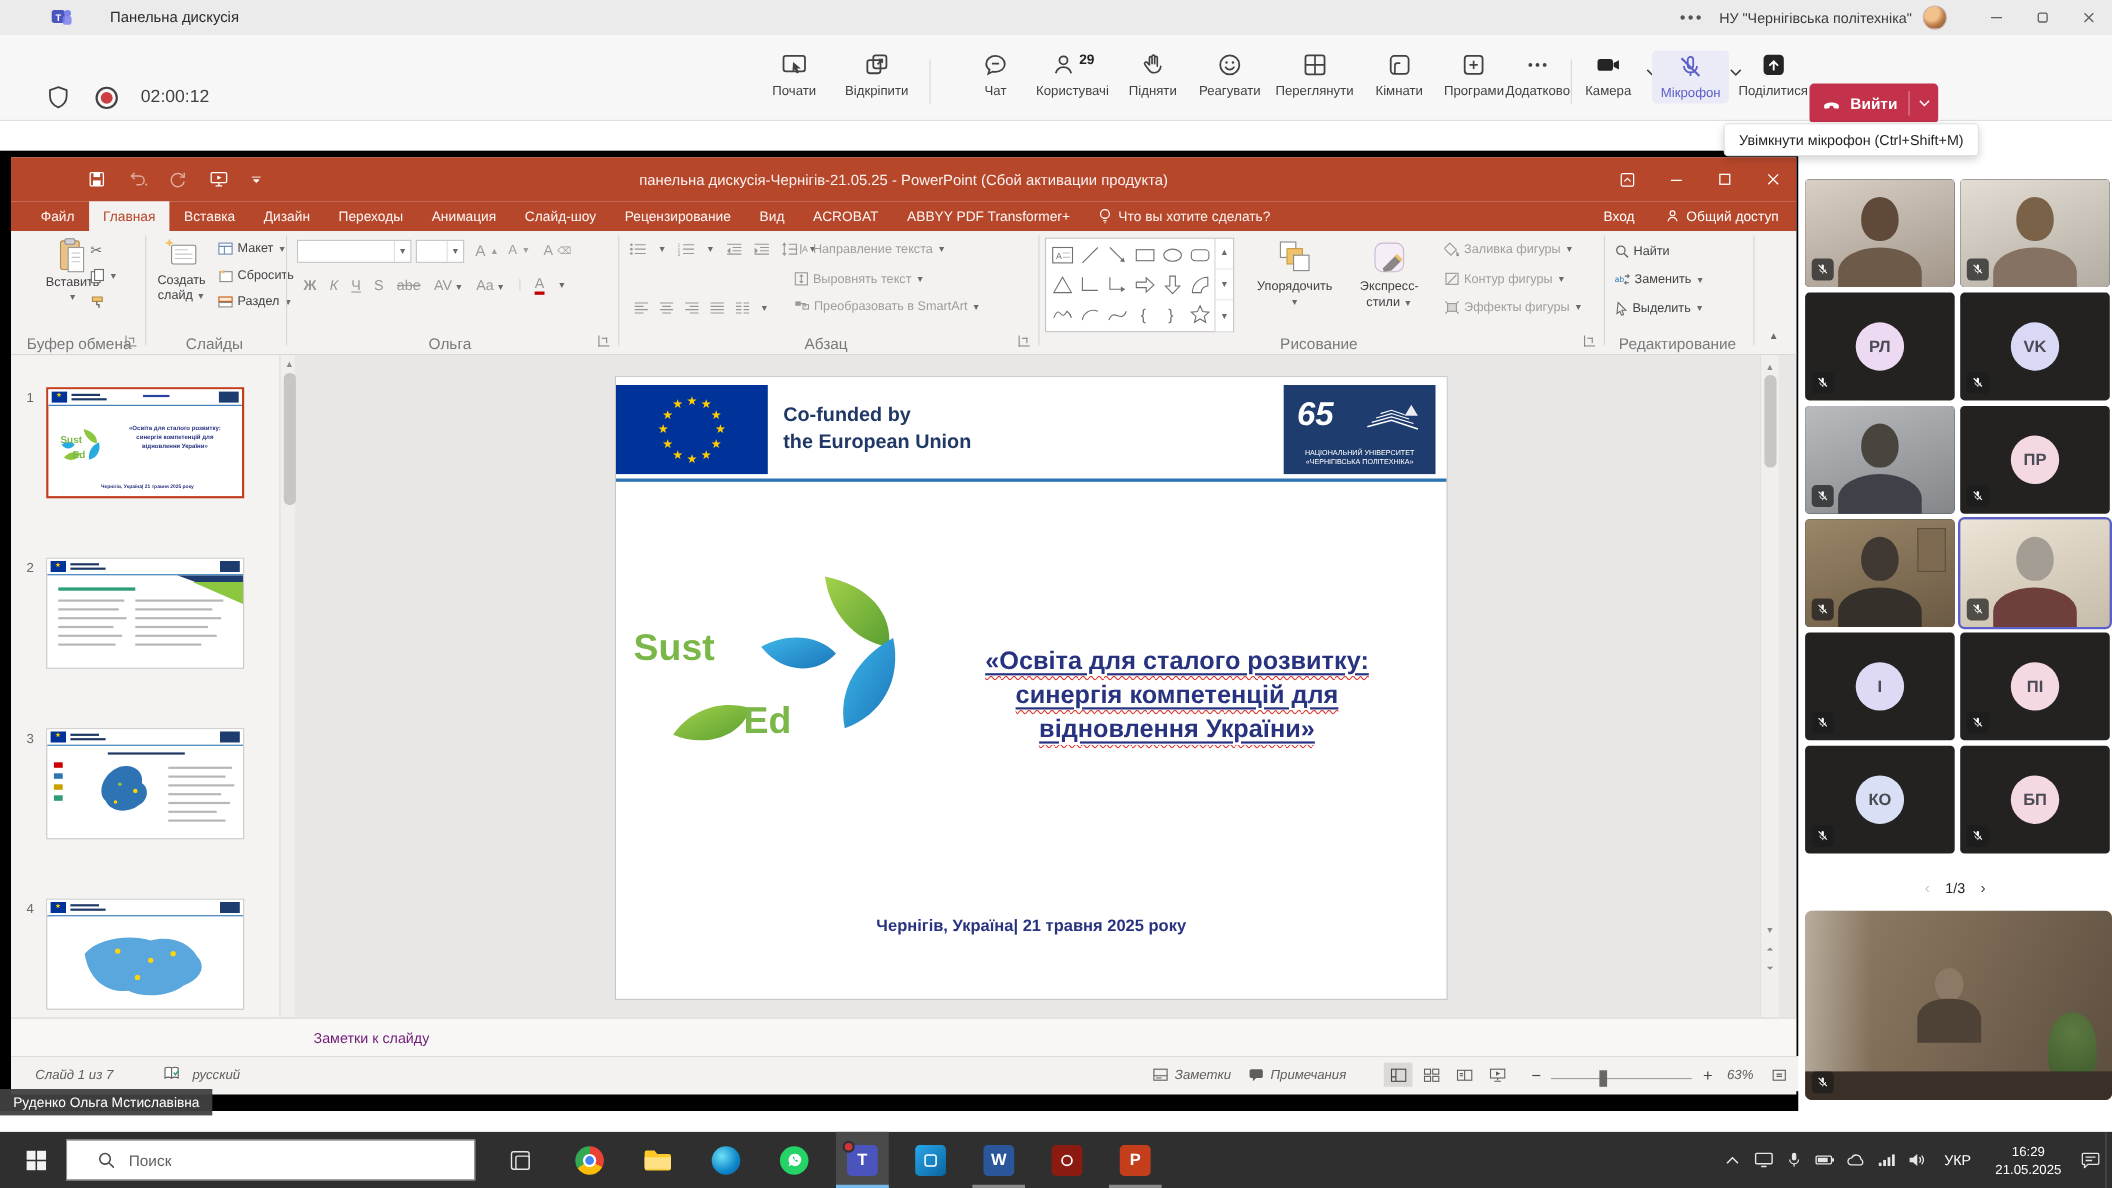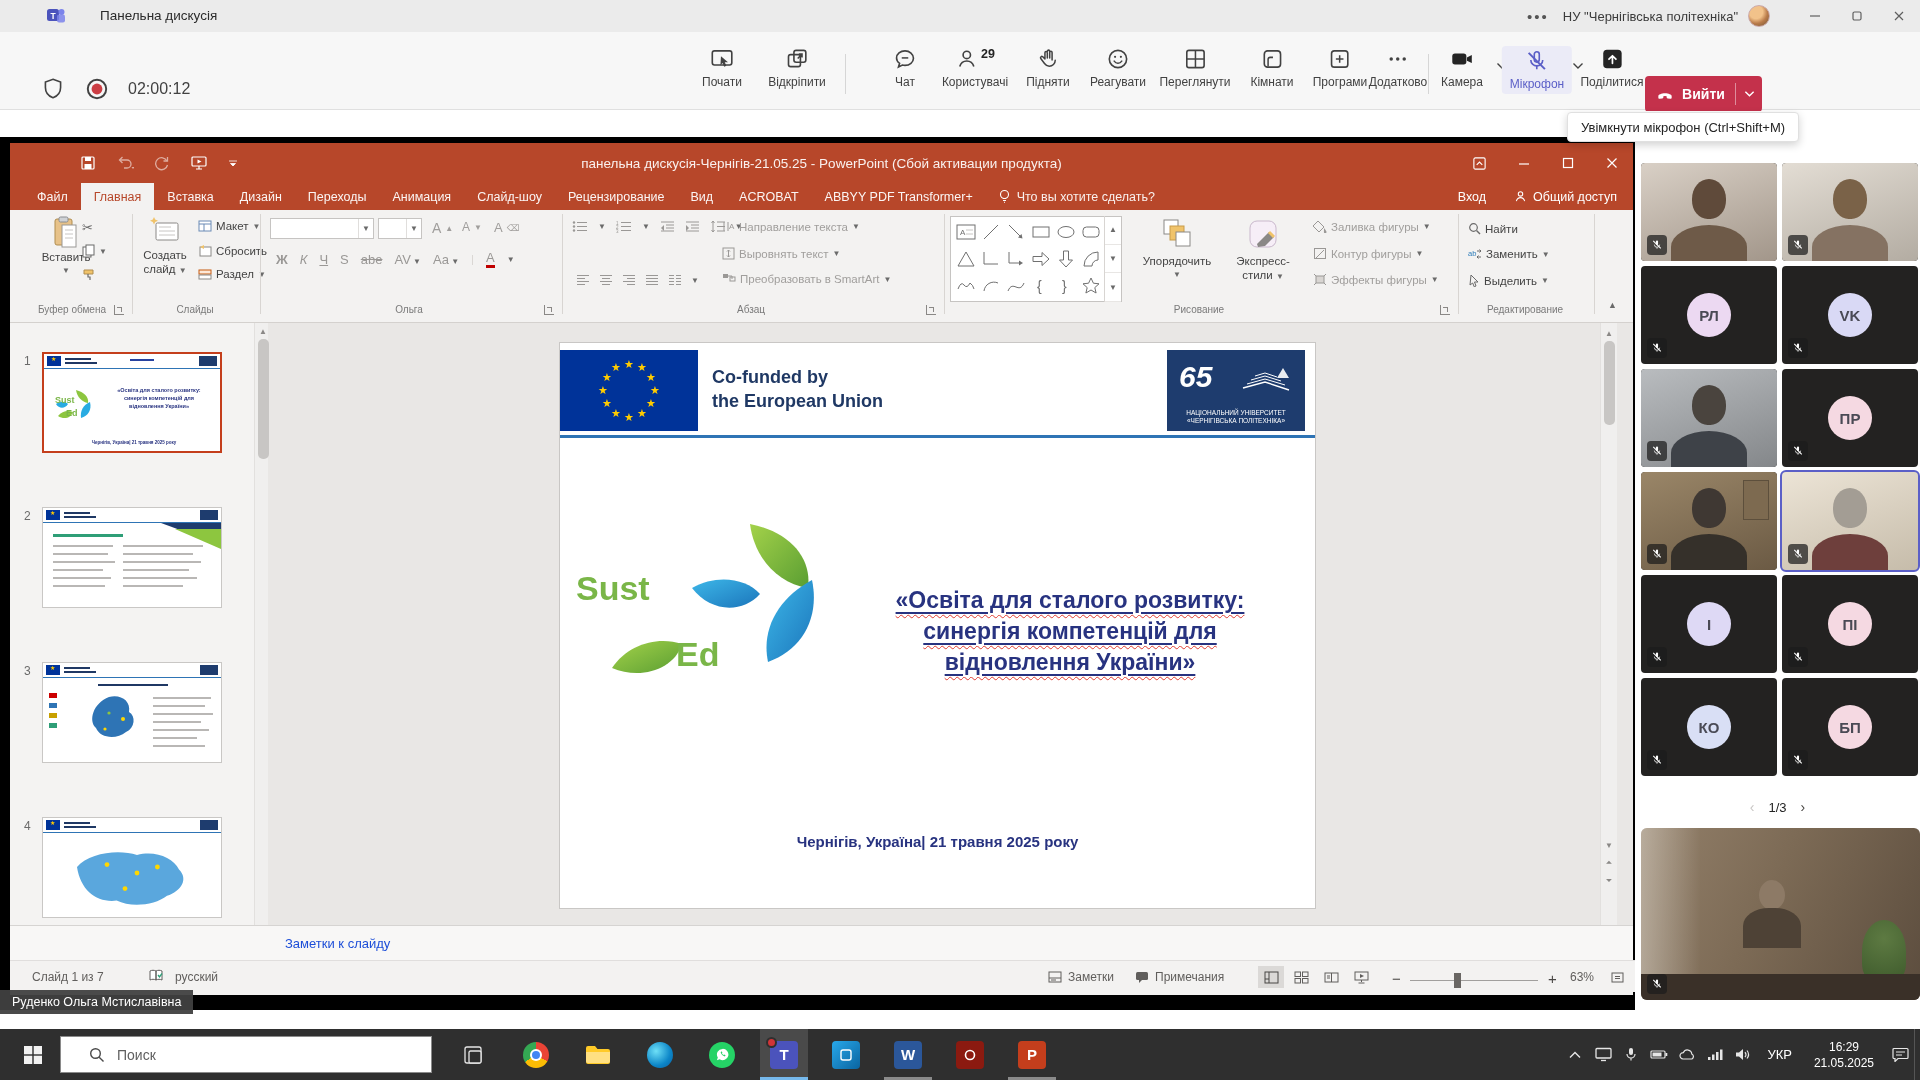--- a/index.html
+++ b/index.html
@@ -43,21 +43,21 @@
   .qat { position:absolute; left:70px; top:0; height:40px; display:flex; align-items:center; gap:20px; }
   .ppt-title { position:absolute; left:0; top:0; width:1623px; height:40px; display:flex; align-items:center; justify-content:center; font-size:13.5px; color:rgba(255,255,255,.92); }
   .ppt-ctrl { position:absolute; right:14px; top:0; height:40px; display:flex; align-items:center; gap:30px; }
   .ppt-tabs { position:absolute; left:0; top:40px; width:1623px; height:27px; background:#b7472a; display:flex; align-items:stretch; padding-left:14px; }
   .ptab { display:flex; align-items:center; padding:0 13px; font-size:12.5px; color:rgba(255,255,255,.95); }
   .ptab.active { background:#f3f2f1; color:#b7472a; }
   .tellme { display:flex; align-items:center; gap:6px; padding:0 12px; font-size:12.5px; color:rgba(255,255,255,.92); }
   .tabs-right { position:absolute; right:16px; top:40px; height:27px; display:flex; align-items:center; gap:28px; font-size:12.5px; color:#fff; }
   .ribbon { position:absolute; left:0; top:67px; width:1623px; height:113px; background:#f3f2f1; border-bottom:1px solid #d4d1ce; }
   .gdiv { position:absolute; top:4px; width:1px; height:100px; background:#d8d5d2; }
-  .glabel { position:absolute; top:94px; font-size:10px; color:#7a7a7a; text-align:center; }
+  .glabel { position:absolute; top:94px; font-size:14px; color:#7a7a7a; text-align:center; }
   .launcher { position:absolute; top:95px; width:10px; height:10px; border-left:1px solid #8a8886; border-bottom:1px solid #8a8886; }
   .launcher:after { content:""; position:absolute; left:2px; bottom:2px; width:4px; height:4px; border-right:1px solid #8a8886; border-top:1px solid #8a8886; }
   .rsm { position:absolute; display:flex; align-items:center; gap:4px; font-size:11.5px; color:#444; white-space:nowrap; }
   .rsm.dis { color:#a09e9c; }
   .rbig { position:absolute; display:flex; flex-direction:column; align-items:center; font-size:11.5px; color:#444; text-align:center; line-height:14px; }
   .combo { position:absolute; height:21px; background:#fff; border:1px solid #c6c4c2; display:flex; }
   .combo .dd { width:15px; border-left:1px solid #e0dedc; display:flex; align-items:center; justify-content:center; }
   .fg { font-size:13px; color:#9a9896; }
   .gallery { position:absolute; left:940px; top:6px; width:172px; height:86px; background:#fff; border:1px solid #c6c4c2; display:grid; grid-template-columns:repeat(6,25px); grid-auto-rows:27px; padding:1px 0 0 2px; }
   .gcell { display:flex; align-items:center; justify-content:center; }
@@ -92,22 +92,22 @@
   .erasmus .e2 { font-size:10px; margin-top:3px; }
   .univ { position:absolute; right:10px; top:7px; width:138px; height:81px; background:#1e3c6e; color:#fff; }
   .univ .n65 { position:absolute; left:12px; top:10px; font-size:30px; font-weight:bold; font-style:italic; }
   .univ .cap { position:absolute; left:0; bottom:6px; width:100%; text-align:center; font-size:6.5px; line-height:8px; }
   .banner { position:absolute; left:0; top:0; width:755px; height:95px; border-bottom:3px solid #2e74b5; background:#fff; }
   .stitle { position:absolute; left:280px; top:242px; width:460px; text-align:center; font-size:23px; font-weight:bold; color:#283380; line-height:31px; }
   .stitle .ln { text-decoration:underline; text-decoration-color:#283380; text-underline-offset:4px; }
   .stitle .sp { text-decoration:underline wavy #e03c31; text-decoration-thickness:1px; text-underline-offset:6px; }
   .sfooter { position:absolute; left:0; top:490px; width:755px; text-align:center; font-size:15px; font-weight:bold; color:#283380; }
   .notesbar { position:absolute; left:0; top:782px; width:1623px; height:35px; background:#f8f7f6; border-top:1px solid #d6d4d2; }
-  .notesbar span { position:absolute; left:275px; top:10px; font-size:13px; color:#1d4ed8; }
-  .statusbar { position:absolute; left:0; top:817px; width:1903px; height:32px; background:#f3f2f1; border-top:1px solid #e0dedd; font-size:12px; color:#605e5c; }
+  .notesbar span { position:absolute; left:275px; top:10px; font-size:13px; color:#701a75; }
+  .statusbar { position:absolute; left:0; top:817px; width:1903px; height:32px; background:#f3f2f1; border-top:1px solid #e0dedd; font-size:12px; color:#605e5c;font-style:italic; }
   .st { position:absolute; top:9px; white-space:nowrap; }
   .viewbtn { position:absolute; top:5px; width:26px; height:22px; display:flex; align-items:center; justify-content:center; }
   .viewbtn.active { background:#dbd9d7; }
   .ztrack { position:absolute; left:1400px; top:19px; width:128px; height:1px; background:#a19f9d; }
   .zthumb { position:absolute; left:1444px; top:12px; width:7px; height:15px; background:#696663; }
 
   .nametag { position:absolute; left:0; top:853px; height:24px; padding:0 12px; background:rgba(64,64,64,.95); color:#fff; font-size:12.5px; display:flex; align-items:center; z-index:5; white-space:nowrap; }
 
   
   .sidebar { position:absolute; left:1635px; top:137px; width:285px; height:873px; background:#fff; }

